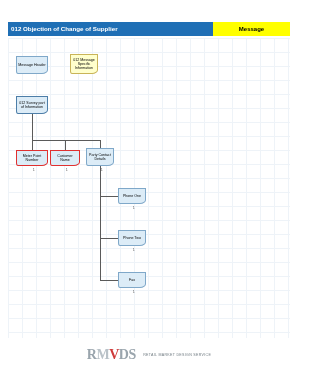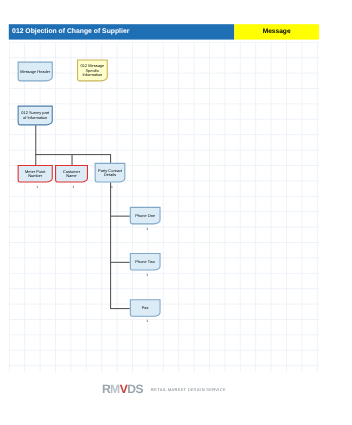--- a/index.html
+++ b/index.html
@@ -40,22 +40,22 @@
   
   .ln{position:absolute;background:#5a5a5a;}
   .lnv{width:0.7px;}
   .lnh{height:0.7px;}
 
   
   .mult{position:absolute;font-size:3px;color:#333;}
 
   
   .footer{position:absolute;left:0;top:345px;width:298px;height:22px;text-align:center;}
-  .logo{font-size:11px;font-weight:bold;color:#9aa5ad;letter-spacing:-0.5px;
-    font-family:Liberation Sans, sans-serif;display:inline-block;vertical-align:middle;}
+  .logo{font-size:14px;font-weight:bold;color:#9aa5ad;letter-spacing:-0.5px;
+    font-family:Liberation Serif, serif;display:inline-block;vertical-align:middle;}
   .logo .m{color:#b9c2c8;}
   .logo .v{color:#cf3b3b;}
   .tag{display:inline-block;vertical-align:middle;font-size:3.6px;color:#6f7a80;
     margin-left:3px;letter-spacing:0.3px;}
 </style>
 </head>
 <body>
 
 <div class="page">
 

